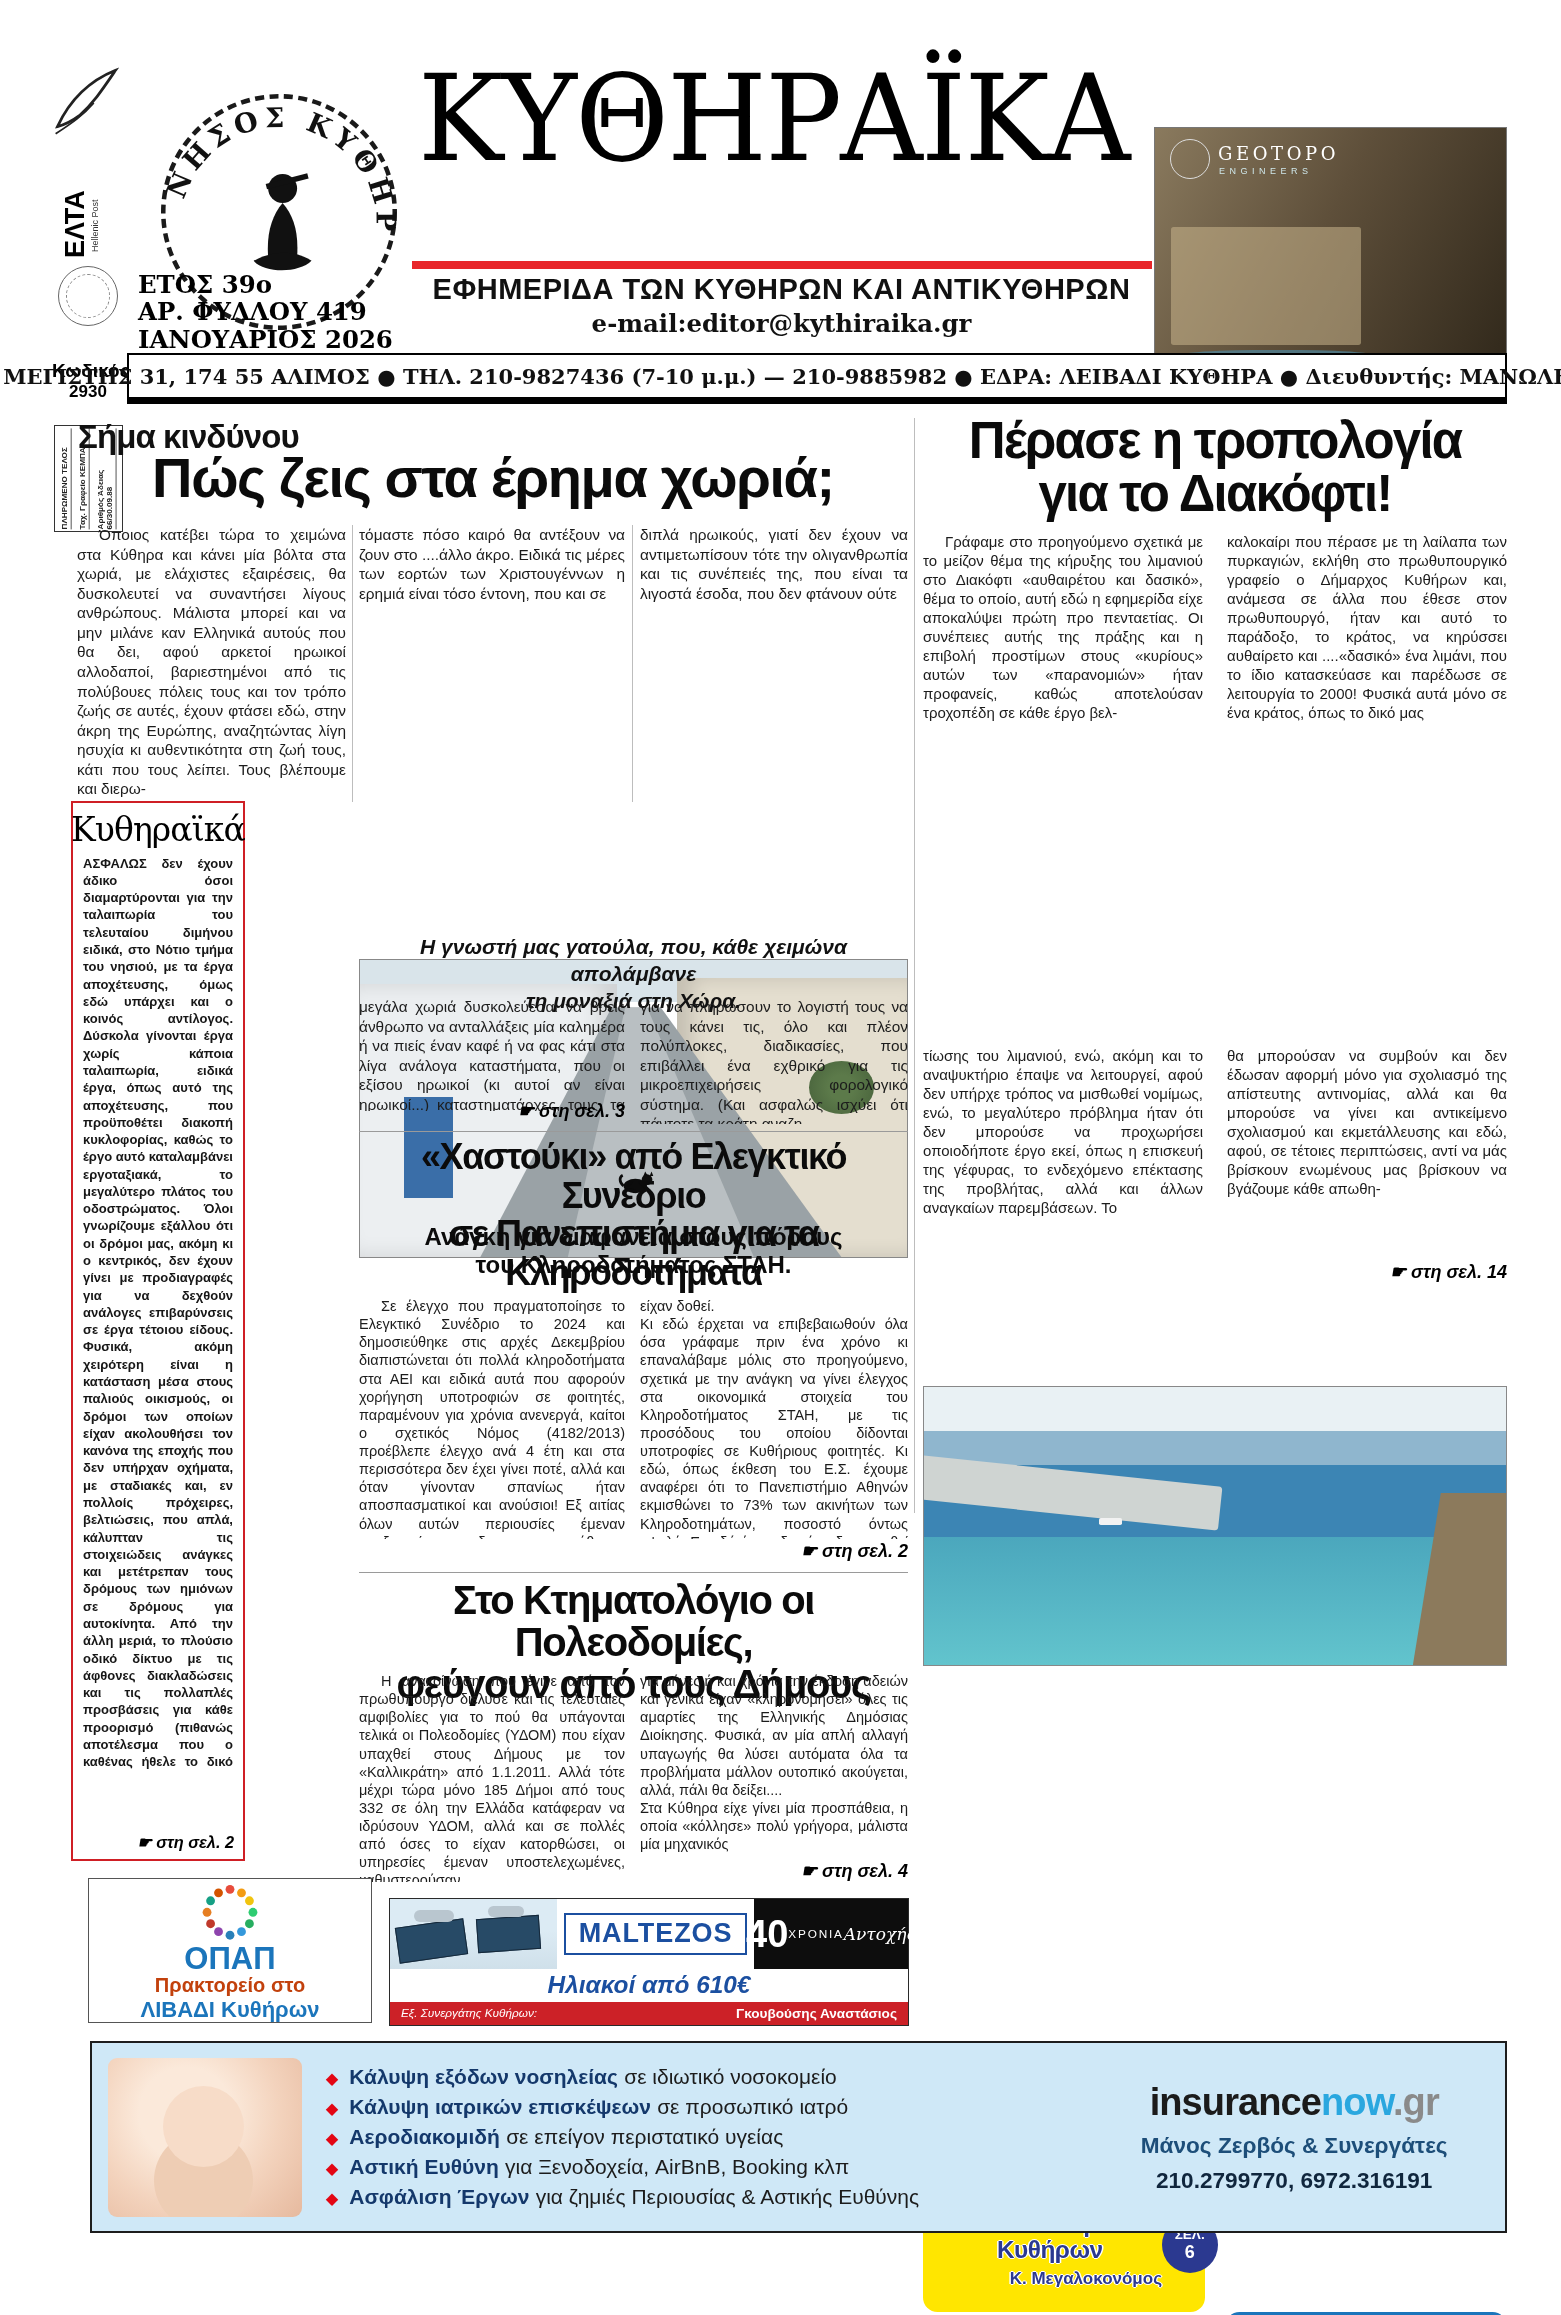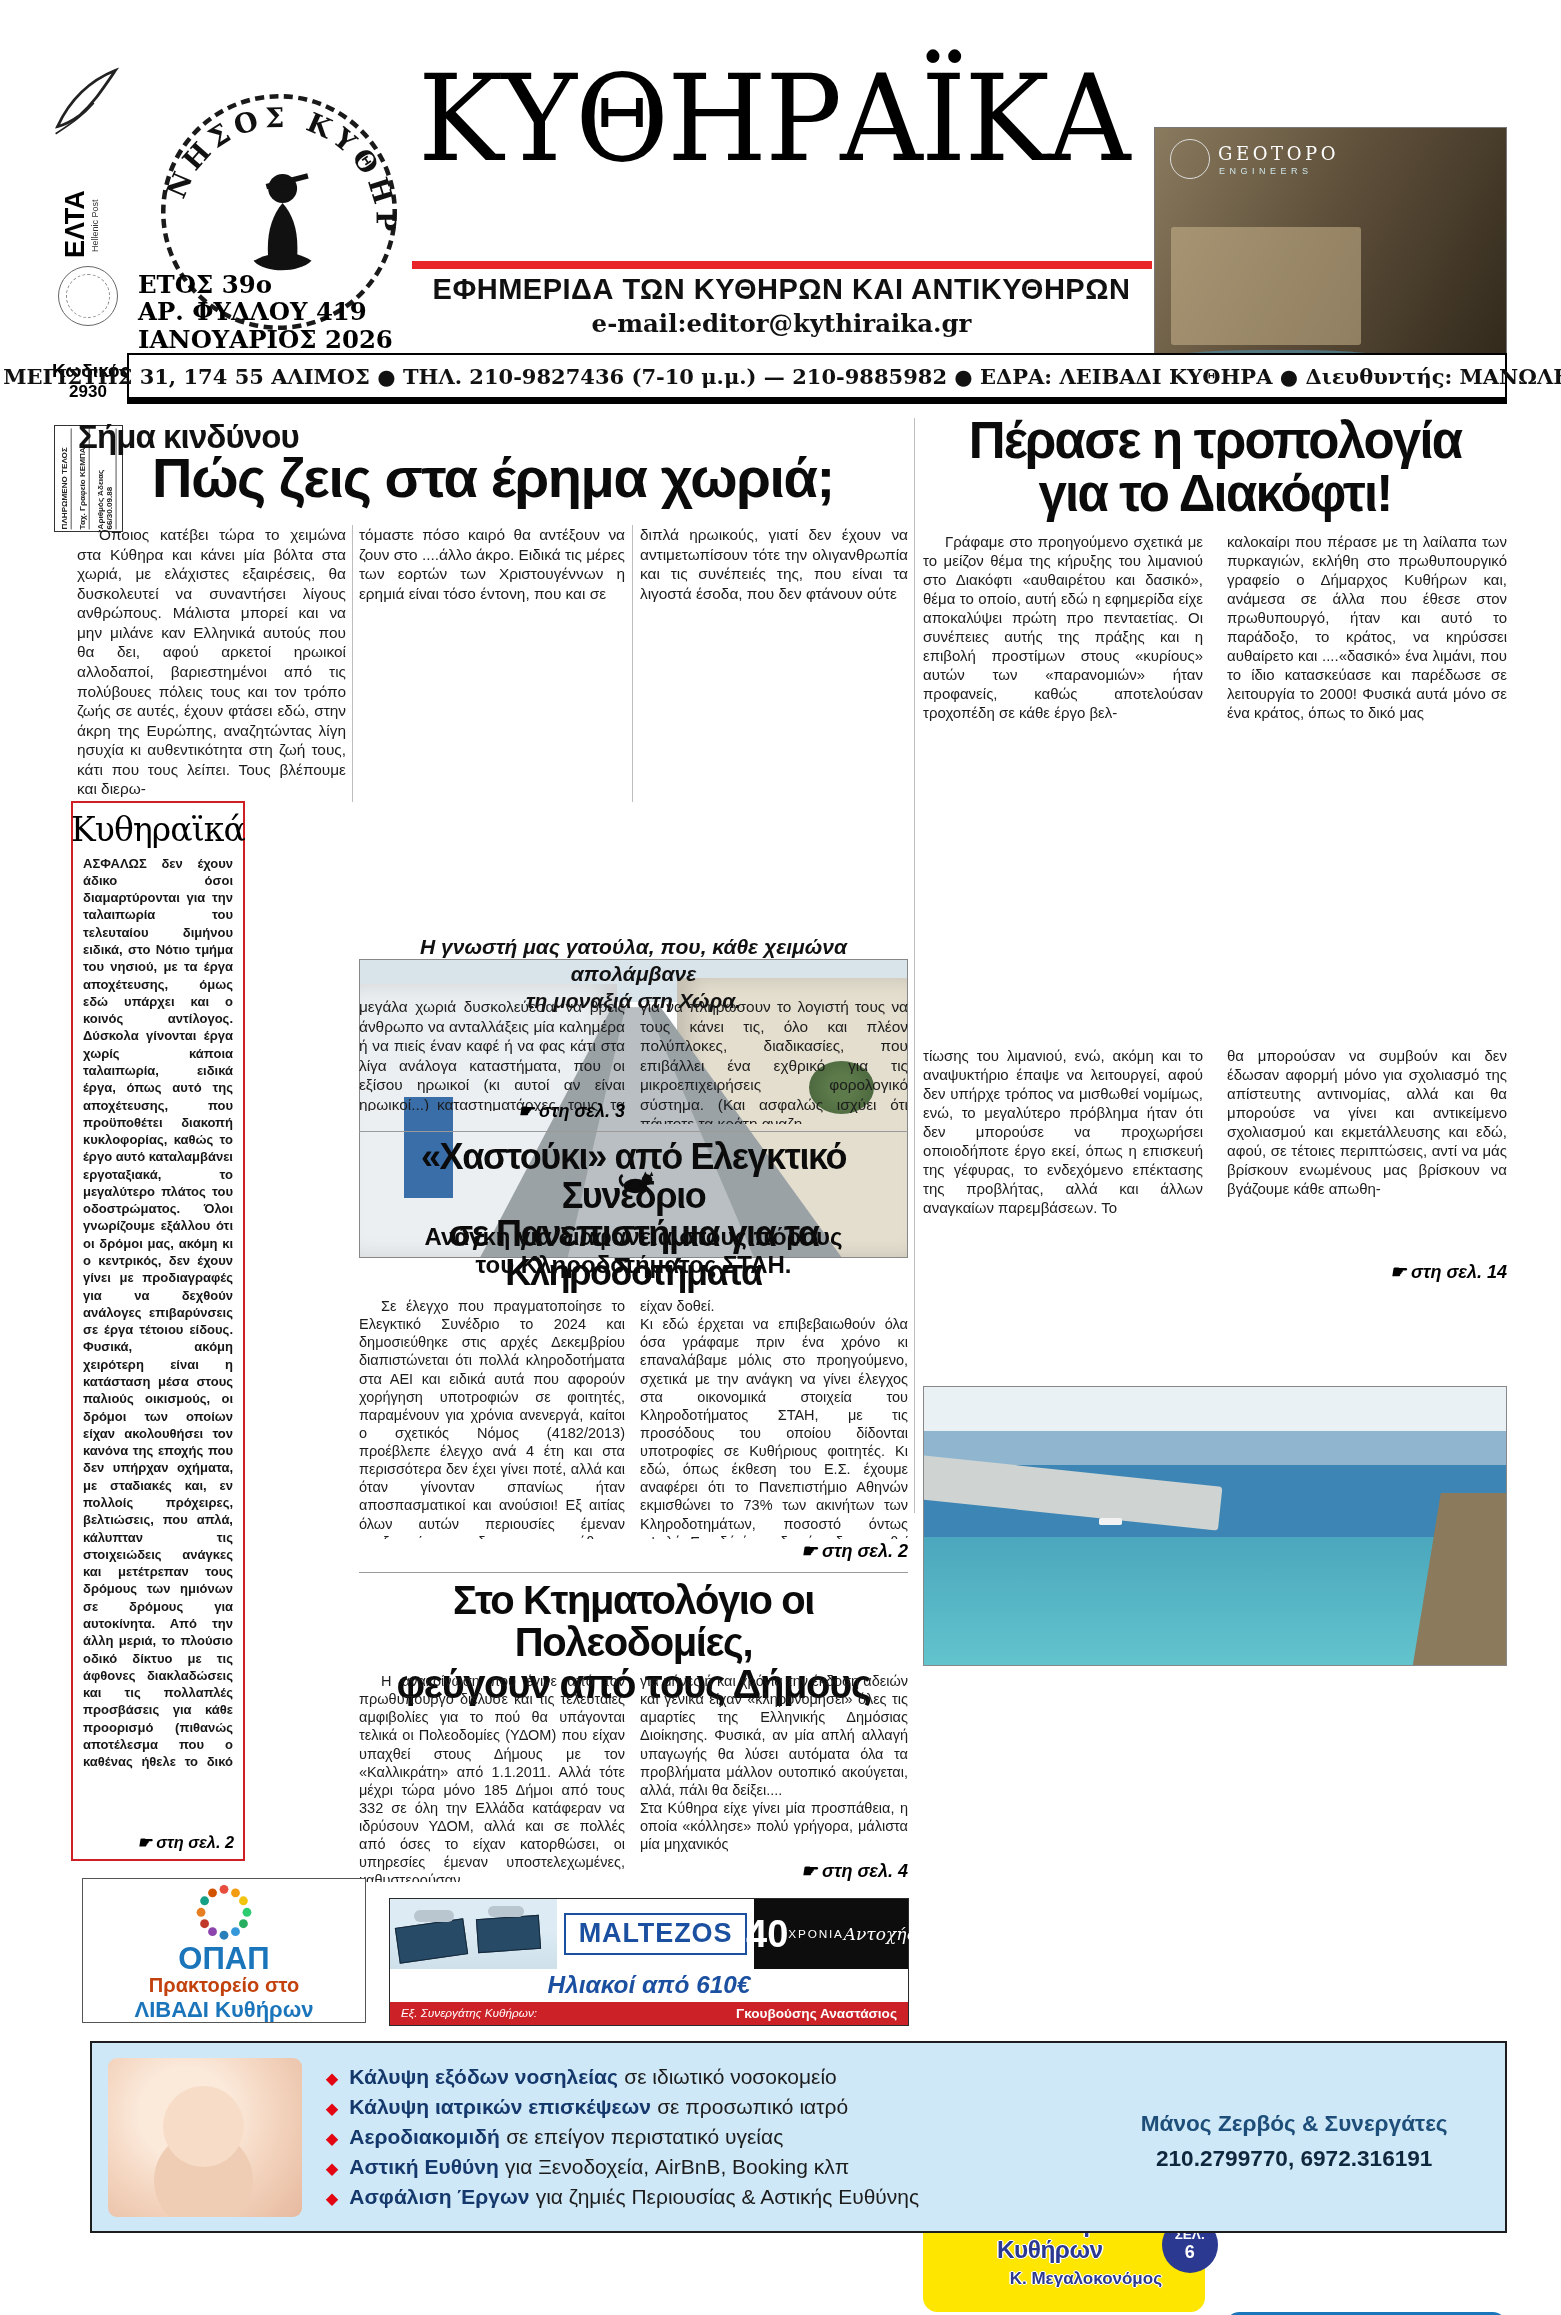--- a/index.html
+++ b/index.html
@@ -268,21 +268,21 @@
     <span>ΣΕΛ.</span>
     <span class="num">6</span>
   </div>
 </div>
 <div class="abs cbox box-b1" style="left:1225px;top:1292px;width:282px;height:110px">
   
   
   
 </div>
 
-<div class="abs opapbox" style="left:82px;top:1878px;width:284px;height:145px">
+<div class="abs opapbox" style="left:88px;top:1878px;width:284px;height:145px">
   <svg width="58" height="58" viewBox="0 0 64 64">
     <g>
       <circle cx="32" cy="6" r="5" fill="#e74c3c"></circle>
         <circle cx="45" cy="10" r="5" fill="#f39c12"></circle>
       <circle cx="54" cy="19" r="5" fill="#f1c40f"></circle>
         <circle cx="58" cy="32" r="5" fill="#2ecc71"></circle>
       <circle cx="54" cy="45" r="5" fill="#27ae60"></circle>
         <circle cx="45" cy="54" r="5" fill="#3498db"></circle>
       <circle cx="32" cy="58" r="5" fill="#2980b9"></circle>
         <circle cx="19" cy="54" r="5" fill="#8e44ad"></circle>
@@ -344,17 +344,20 @@
         <span class="b">Αστική Ευθύνη</span>
         <span class="r">για Ξενοδοχεία, AirBnB, Booking κλπ</span>
       </div>
     <div class="ins-row">
         <span class="bul">◆</span>
         <span class="b">Ασφάλιση Έργων</span>
         <span class="r">για ζημιές Περιουσίας &amp; Αστικής Ευθύνης</span>
       </div>
   </div>
   <div class="ins-right">
+    <div class="ins-brand">
+      <span class="p1">insurance</span><span class="p2">now</span><span class="p3">.gr</span>
+    </div>
     <div class="ins-owner">Μάνος Ζερβός &amp; Συνεργάτες</div>
     <div class="ins-phones">210.2799770, 6972.316191</div>
   </div>
 </div>
 
 
 </body></html>

